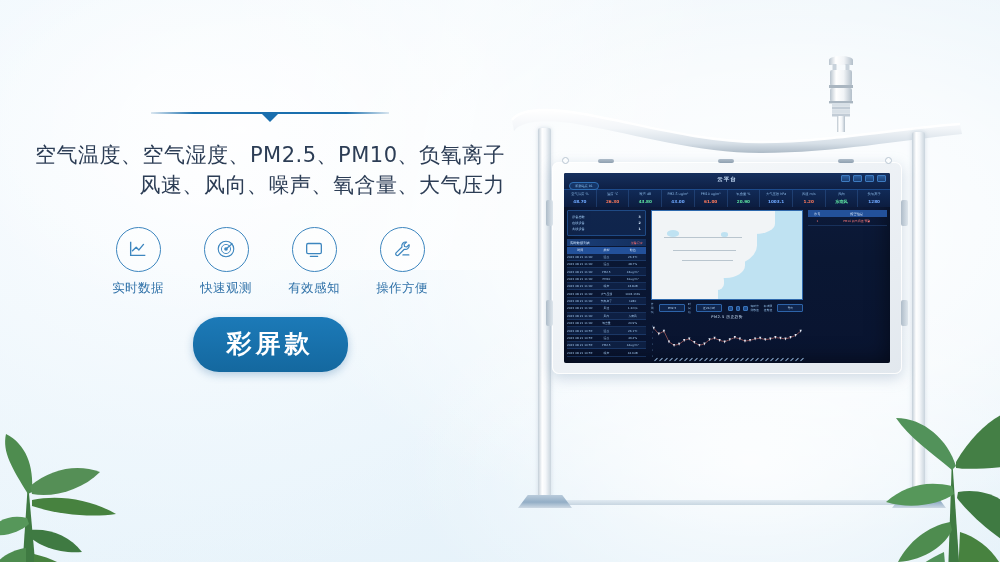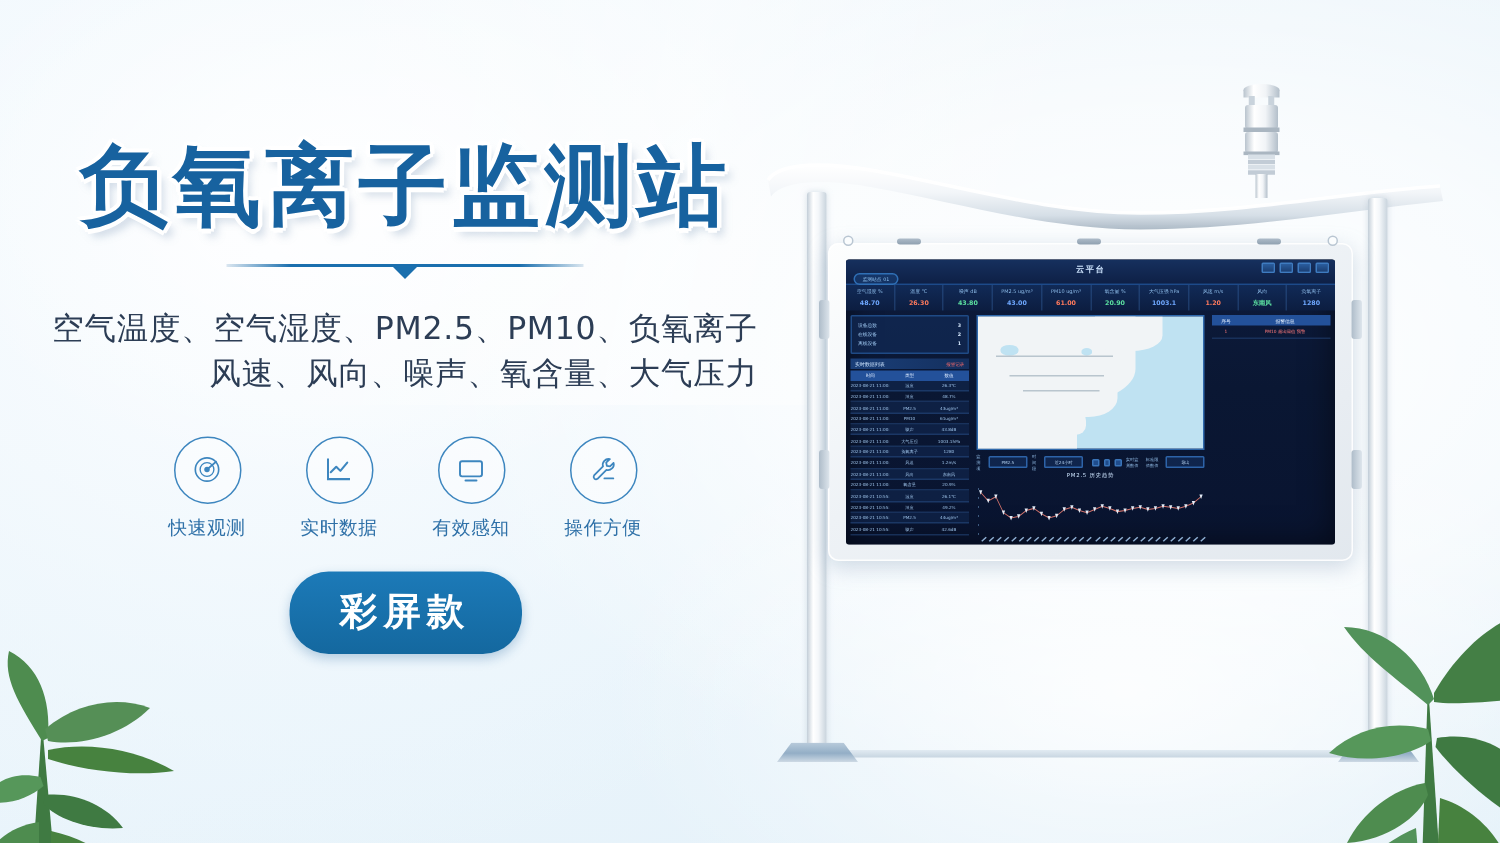--- a/index.html
+++ b/index.html
@@ -267,53 +267,52 @@
 <body>
 
 <div id="banner">
   <div class="bg-wash-a"></div>
   <div class="bg-wash-b"></div>
   <div class="bg-sky-streak"></div>
 
   <div id="left-col">
 
 
-    <h1 id="main-title">负氧离子监测站</h1>
 
     <div id="divider-wrap">
       <div id="divider-line"></div>
       <div id="divider-arrow"></div>
     </div>
 
     <div id="subtitle">
       <div>空气温度、空气湿度、PM2.5、PM10、负氧离子</div>
       <div>风速、风向、噪声、氧含量、大气压力</div>
     </div>
 
     <div id="features">
+      <div class="feature">
+        <div class="feature-circle">
+          <svg width="22" height="22" viewBox="0 0 24 24">
+            <path d="M4 4 L4 19 L20 19" fill="none" stroke="#3d86bf" stroke-width="1.5"></path>
+            <path d="M6 14 L10 10 L13 13 L18 7" fill="none" stroke="#3d86bf" stroke-width="1.5" stroke-linecap="round" stroke-linejoin="round"></path>
+          </svg>
+        </div>
+        <div class="feature-label">实时数据</div>
+      </div>
+
       <div class="feature">
         <div class="feature-circle">
           <svg width="22" height="22" viewBox="0 0 24 24">
             <circle cx="12" cy="12" r="8.5" fill="none" stroke="#3d86bf" stroke-width="1.2"></circle>
             <circle cx="12" cy="12" r="5" fill="none" stroke="#3d86bf" stroke-width="1"></circle>
             <circle cx="12" cy="12" r="2" fill="#3d86bf"></circle>
             <path d="M12 12 L19 6" stroke="#3d86bf" stroke-width="1.2" fill="none"></path>
           </svg>
         </div>
         <div class="feature-label">快速观测</div>
-      </div>
-
-      <div class="feature">
-        <div class="feature-circle">
-          <svg width="22" height="22" viewBox="0 0 24 24">
-            <path d="M4 4 L4 19 L20 19" fill="none" stroke="#3d86bf" stroke-width="1.5"></path>
-            <path d="M6 14 L10 10 L13 13 L18 7" fill="none" stroke="#3d86bf" stroke-width="1.5" stroke-linecap="round" stroke-linejoin="round"></path>
-          </svg>
-        </div>
-        <div class="feature-label">实时数据</div>
       </div>
 
       <div class="feature">
         <div class="feature-circle">
           <svg width="22" height="22" viewBox="0 0 24 24">
             <rect x="4" y="6" width="16" height="11" rx="1.5" fill="none" stroke="#3d86bf" stroke-width="1.4"></rect>
             <path d="M8 20 L16 20" stroke="#3d86bf" stroke-width="1.4" stroke-linecap="round"></path>
           </svg>
         </div>
         <div class="feature-label">有效感知</div>

